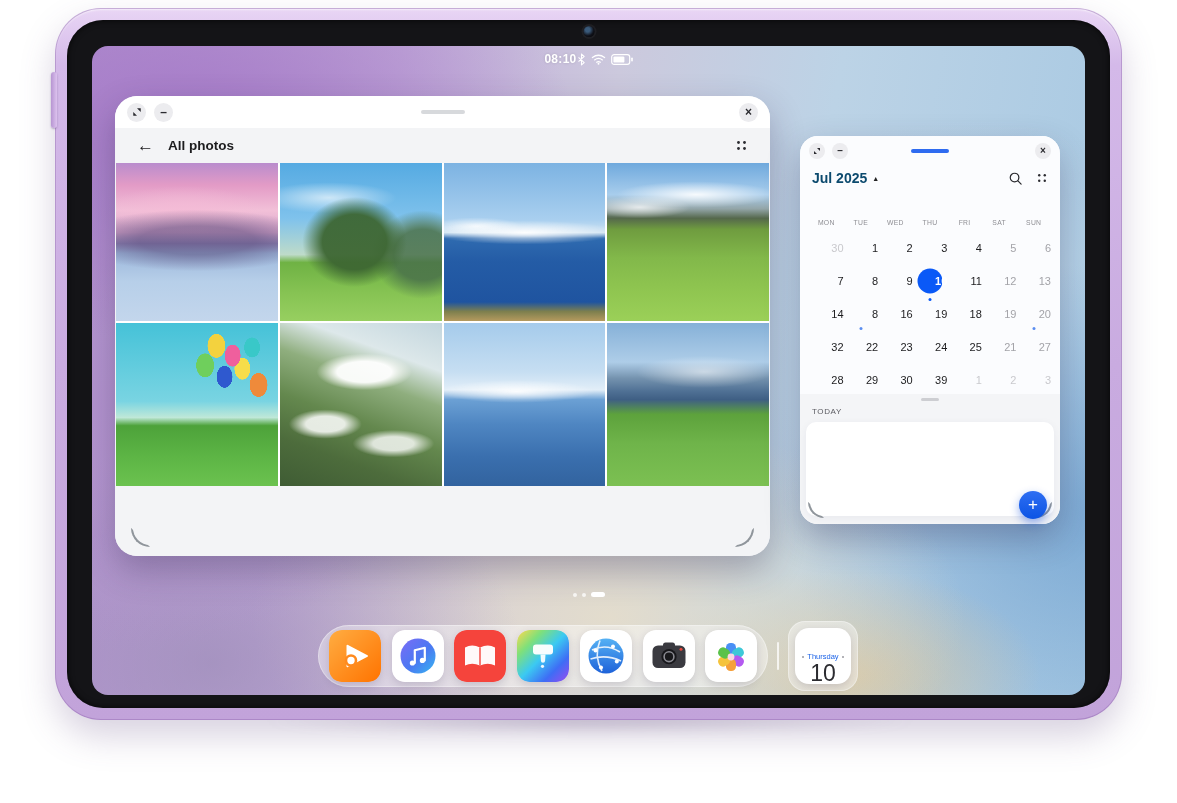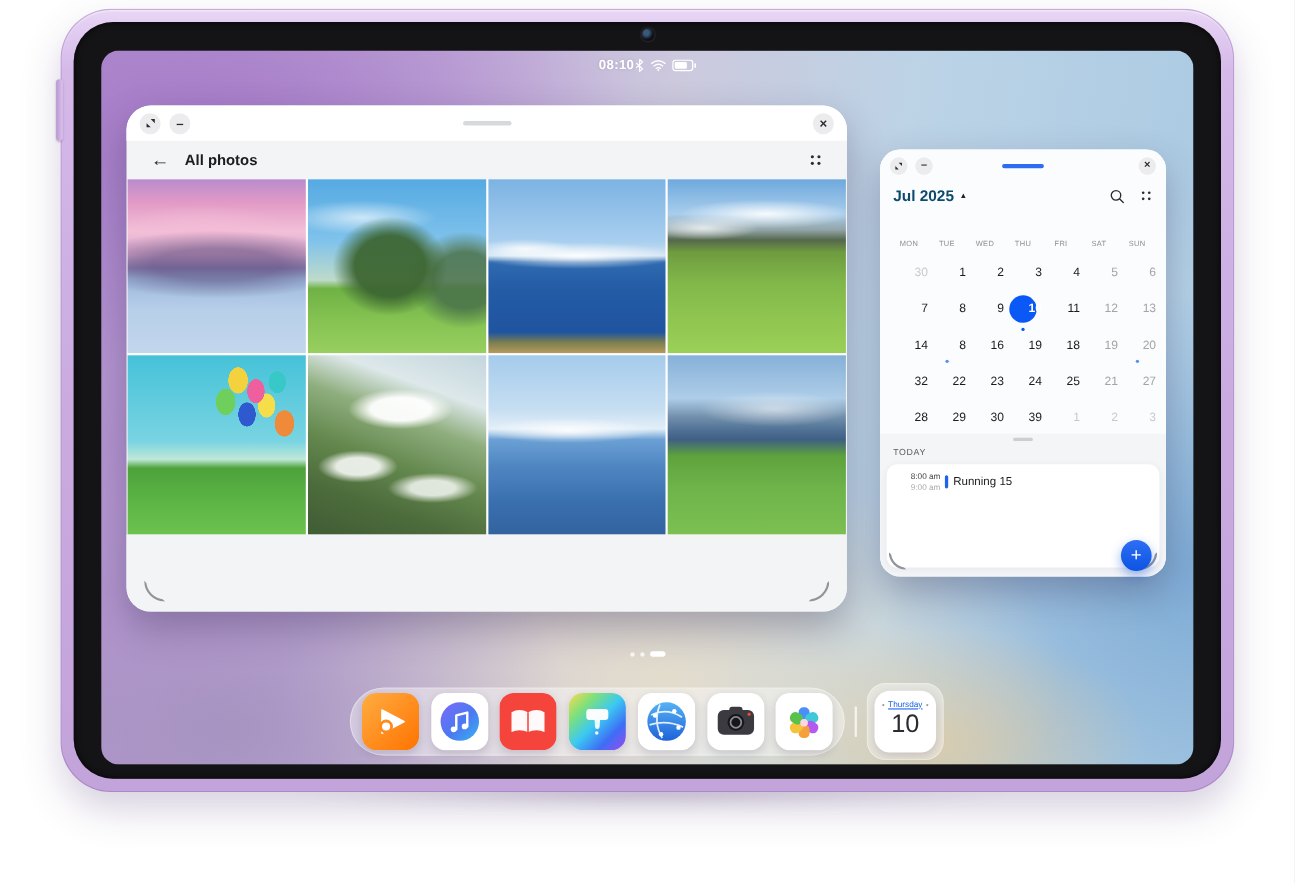--- a/index.html
+++ b/index.html
@@ -84,21 +84,21 @@
   .wd{text-align:center;font-size:6.8px;color:#8e8e93;letter-spacing:.3px;}
   .cal-grid{position:absolute;left:9px;right:9px;top:95px;display:grid;grid-template-columns:repeat(7,1fr);grid-auto-rows:33px;}
   .cell{position:relative;display:flex;align-items:center;justify-content:flex-end;cursor:pointer;}
   .cell .num{font-size:11px;color:#1c1c1e;z-index:1;}
   .cell.weekend .num{color:#a3a3a8;}
   .cell.muted .num{color:#c9c9cd;}
   .cell.selected::before{content:"";position:absolute;width:25px;height:25px;border-radius:50%;background:#0a59f7;left:50%;top:50%;transform:translate(-50%,-50%);}
   .cell.selected .num{color:#fff;font-weight:700;}
   .cell .evdot{position:absolute;left:50%;bottom:0px;transform:translateX(-50%);width:3px;height:3px;border-radius:50%;background:#5a8df0;}
   .cell.selected .evdot{bottom:-4px;background:#0a59f7;}
-  .cal-bottom{position:absolute;left:0;right:0;top:258px;bottom:0;background:#f4f5f7;border-radius:0 0 18px 18px;text-align:right;}
+  .cal-bottom{position:absolute;left:0;right:0;top:258px;bottom:0;background:#f4f5f7;border-radius:0 0 18px 18px;}
   .cal-handle{position:absolute;left:50%;top:4px;transform:translateX(-50%);width:18px;height:3px;border-radius:2px;background:#cdced2;}
   .today-label{position:absolute;left:12px;top:13px;font-size:8px;color:#5c5c62;letter-spacing:.6px;}
   .event-card{position:absolute;left:6px;right:6px;top:28px;height:94px;background:#fff;border-radius:10px;box-shadow:0 2px 8px rgba(30,40,80,.06);overflow:hidden;}
   .ev-row{display:flex;align-items:center;height:31px;padding-left:9px;box-sizing:border-box;}
   .ev-row + .ev-row{border-top:1px solid #eeeef1;}
   .ev-times{width:40px;display:flex;flex-direction:column;justify-content:center;line-height:1.25;}
   .ev-t1{font-size:7.5px;color:#444;}
   .ev-t2{font-size:7.5px;color:#ababb0;}
   .ev-bar{width:2.5px;height:12px;border-radius:1.5px;background:#1d64e8;margin:0 5px 0 4px;}
   .ev-title{font-size:10.5px;color:#1c1c1e;}
@@ -115,21 +115,21 @@
   .dock{position:absolute;left:226px;top:579px;width:450px;height:62px;border-radius:31px;
     background:rgba(255,255,255,.42);box-shadow:inset 0 0 0 1px rgba(255,255,255,.35);
     display:flex;align-items:center;justify-content:space-evenly;}
   .dock-icon{width:52px;height:52px;border-radius:13px;cursor:pointer;box-shadow:0 3px 8px rgba(60,50,90,.18);}
   .dock-icon svg{display:block;width:52px;height:52px;border-radius:13px;}
   .dock-divider{position:absolute;left:685px;top:596px;width:2px;height:28px;border-radius:1px;background:rgba(255,255,255,.75);}
   .cal-widget-plate{position:absolute;left:696px;top:575px;width:70px;height:70px;border-radius:17px;
     background:rgba(255,255,255,.42);box-shadow:inset 0 0 0 1px rgba(255,255,255,.35);display:flex;align-items:center;justify-content:center;}
   .cal-widget{width:56px;height:56px;border-radius:14px;background:#fff;box-shadow:0 3px 8px rgba(60,50,90,.18);
     display:flex;flex-direction:column;align-items:center;cursor:pointer;}
-  .cw-weekday{margin-top:8px;font-size:7.5px;color:#1d64e8;display:flex;align-items:center;gap:3px;text-decoration:underline;}
+  .cw-weekday{margin-top:24px;font-size:7.5px;color:#1d64e8;display:flex;align-items:center;gap:3px;}
   .cw-weekday::before,.cw-weekday::after{content:"";width:2px;height:2px;border-radius:50%;background:#9a9aa0;}
   .cw-day{font-size:23px;color:#2b2b30;font-weight:500;line-height:1.05;}
 </style>
 </head>
 <body>
 
 <div class="stage">
   <div class="ground-shadow"></div>
   <div class="tablet">
     <div class="side-button"></div>
@@ -340,28 +340,20 @@
                 <span class="num">2</span>
               </div>
               <div class="cell muted">
                 <span class="num">3</span>
               </div>
             </div>
           <div class="cal-bottom">
             <div class="cal-handle"></div>
             <div class="today-label">TODAY</div>
             <div class="event-card">
-                <div class="ev-row">
-                  <div class="ev-times">
-                    <span class="ev-t1">8:00 am</span>
-                    <span class="ev-t2">9:00 am</span>
-                  </div>
-                  <span class="ev-bar"></span>
-                  <span class="ev-title">Running 15</span>
-                </div>
               </div>
             <div class="corner l"></div>
             <div class="corner r"></div>
           </div>
           <button class="cal-fab">+</button>
         </section>
 
         <div class="page-ind">
             <span class="pdot"></span>
             <span class="pdot"></span>

